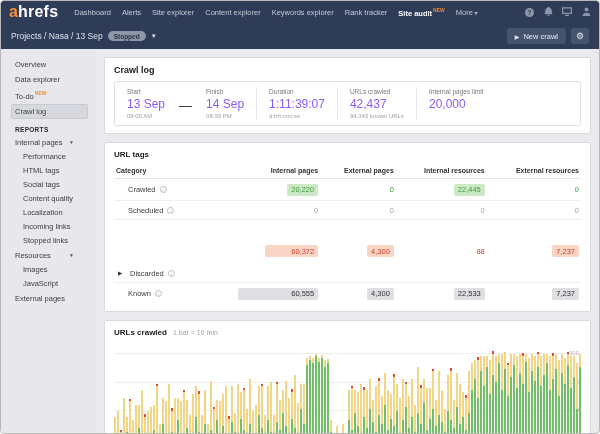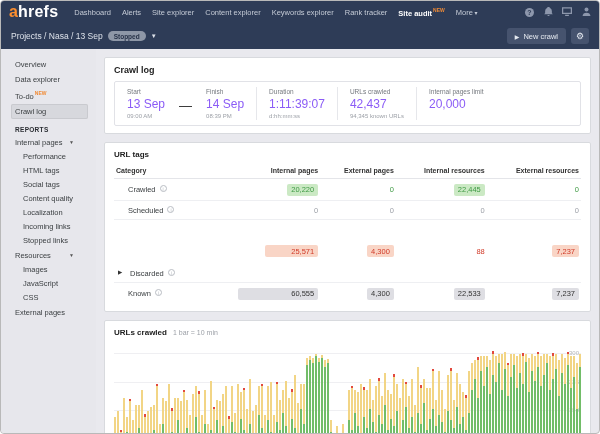--- a/index.html
+++ b/index.html
@@ -54,21 +54,21 @@
   .stat-sub { font-size:6px; color:#9b9fa6; margin-top:2px; }
   .stat-dash { align-self:center; font-size:13px; color:#222; padding:0 2px; margin-top:3px; }
 
   
   table { width:100%; border-collapse:collapse; margin-top:4px; }
   th { font-size:7px; color:#333; text-align:right; padding:4px 2px; border-bottom:1px solid #e4e5e9; }
   th:first-child { text-align:left; }
   td { font-size:7.5px; padding:4.5px 2px; border-bottom:1px solid #eeeff2; text-align:right; }
   tr:last-child td { border-bottom:none; }
   td.cat { text-align:left; color:#3c4043; }
-  .cat-inner { display:flex; align-items:flex-start; gap:4px; padding-left:12px; }
+  .cat-inner { display:flex; align-items:center; gap:4px; padding-left:12px; }
   .cat-inner.has-exp { padding-left:2px;margin-top:44px; }
   .exp-caret { font-size:5.5px; color:#333; width:8px; }
   .info-ico { display:inline-block; width:7px; height:7px; border-radius:50%; border:1px solid #b9bdc3; color:#b9bdc3; font-size:5px; line-height:7px; text-align:center; font-style:normal; }
   .chip { display:inline-block; padding:1.5px 4px; border-radius:2px; }
   .c-green-chip { background:#cbe9c4; color:#3f9a44; }
   .c-red-chip { background:#f9d5c6; color:#d13a28; }
   .c-gray-chip { background:#dedee3; color:#333; }
   .c-green { color:#3f9a44; }
   .c-red { color:#d13a28; }
   .c-gray { color:#9b9fa6; }
@@ -156,21 +156,20 @@
         <div class="side-child">Content quality</div>
         <div class="side-child">Localization</div>
         <div class="side-child">Incoming links</div>
         <div class="side-child">Stopped links</div>
         <div class="side-item side-parent">
           <span>Resources</span>
           <span class="pcaret">▼</span>
         </div>
         <div class="side-child">Images</div>
         <div class="side-child">JavaScript</div>
-        <div class="side-child">CSS</div>
         <div class="side-item side-parent">
           <span>External pages</span>
         </div>
       </div>
 
     <div class="main">
 
       <div class="panel">
         <div class="panel-title">Crawl log</div>
         <div class="stats-box" id="stats-box">
@@ -241,21 +240,21 @@
                 <td class="c-gray">0</td>
               </tr>
               <tr>
                 <td class="cat">
                   <span class="cat-inner has-exp">
                     <span class="exp-caret">▶</span>
                     <span>Discarded</span>
                     <i class="info-ico">i</i>
                   </span>
                 </td>
-                <td><span class="chip c-red-chip" style="min-width: 53px;">25,571</span></td>
+                <td><span class="chip c-red-chip" style="min-width: 53px;">60,372</span></td>
                 <td><span class="chip c-red-chip" style="min-width: 6px;">4,300</span></td>
                 <td class="c-red">88</td>
                 <td><span class="chip c-red-chip" style="min-width: 10px;">7,237</span></td>
               </tr>
               <tr>
                 <td class="cat">
                   <span class="cat-inner">
                     <span>Known</span>
                     <i class="info-ico">i</i>
                   </span>

